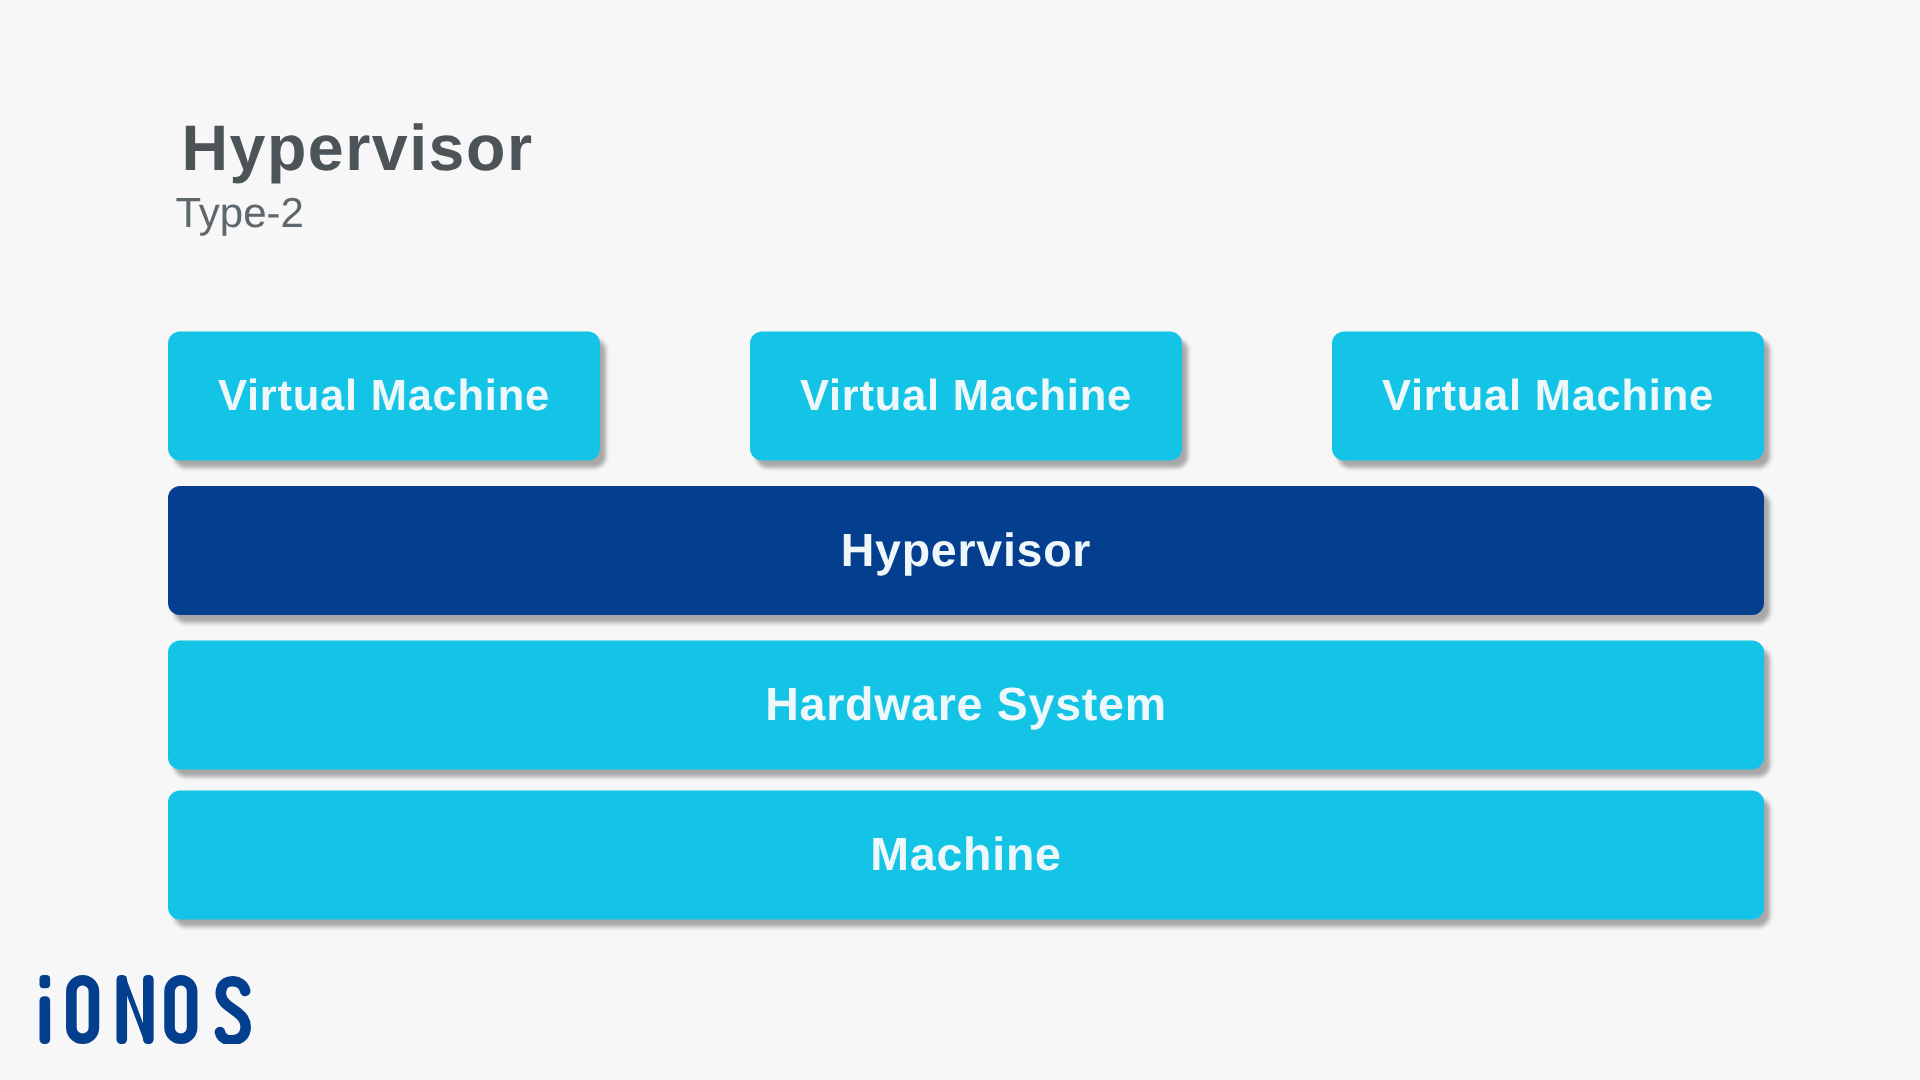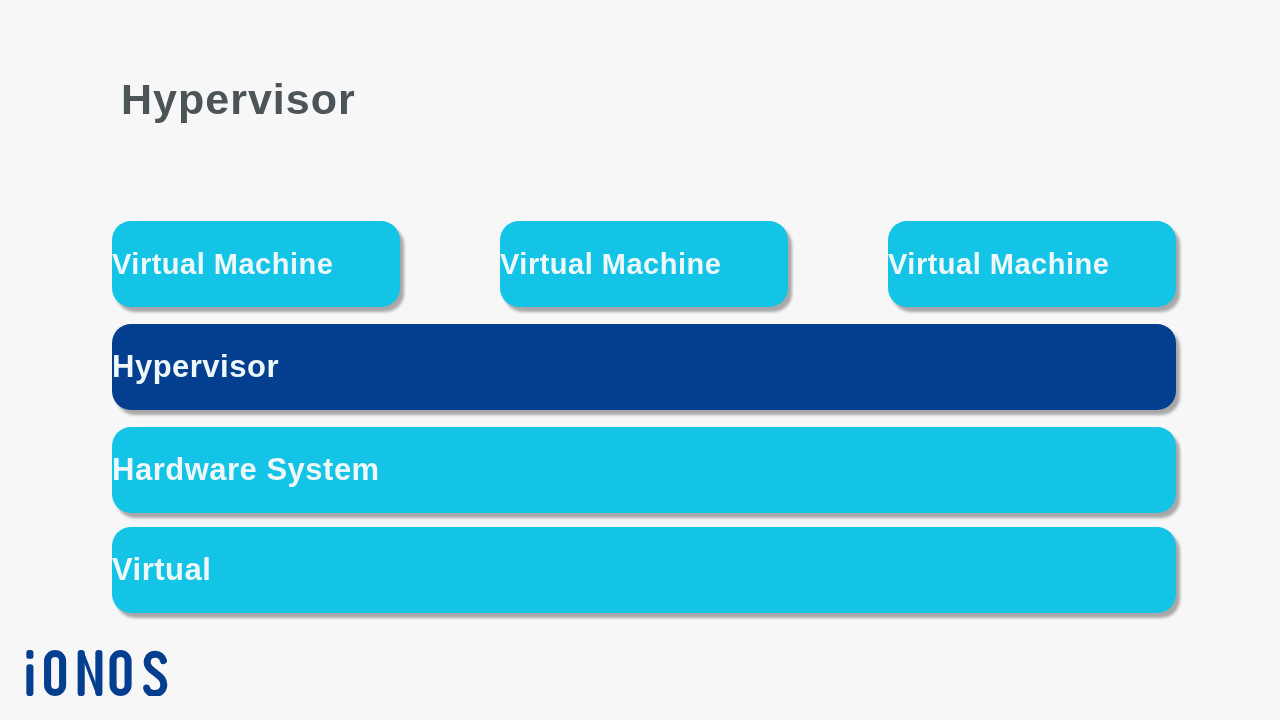--- a/index.html
+++ b/index.html
@@ -51,24 +51,25 @@
     top: 221px;
     width: 1064px;
   }
   .vm-row {
     display: flex;
     justify-content: space-between;
     margin-bottom: 17px;
   }
   .box {
     background: var(--cyan);
-    border-radius: 19px;
+    border-radius: 8px;
     box-shadow: 4px 5px 3px rgba(0, 0, 0, 0.32);
     display: flex;
     align-items: center;
+    justify-content: center;
     color: var(--label-text);
     font-weight: bold;
     height: 86px;
   }
   .box.dark { background: var(--dark-blue); }
   .vm { width: 288px; }
   .vm .label { font-size: 29px; letter-spacing: 0.5px; }
   .layer { width: 100%; }
   .layer .label { font-size: 31px; letter-spacing: 0.5px; }
   .layer-hypervisor { margin-bottom: 17px; }
@@ -89,20 +90,21 @@
     white-space: nowrap;
   }
 </style>
 </head>
 <body>
 
 <div class="canvas">
 
   <div class="header">
     <h1>Hypervisor</h1>
+    <div class="subtitle">Type-2</div>
   </div>
 
   <div class="stack">
 
     <div class="vm-row">
       <div class="box vm">
         <span class="label">Virtual Machine</span>
       </div>
       <div class="box vm">
         <span class="label">Virtual Machine</span>
@@ -114,21 +116,21 @@
 
     <div class="box dark layer layer-hypervisor">
       <span class="label">Hypervisor</span>
     </div>
 
     <div class="box layer layer-os">
       <span class="label">Hardware System</span>
     </div>
 
     <div class="box layer layer-hardware">
-      <span class="label">Virtual</span>
+      <span class="label">Machine</span>
     </div>
 
   </div>
 
   <div class="logo">
     <span class="sr-only">IONOS</span>
     <svg viewBox="0 0 166 52" xmlns="http://www.w3.org/2000/svg" aria-hidden="true">
       <g fill="#043e8e" stroke="none">
 
         <rect x="2" y="0" width="8" height="10" rx="3"></rect>

